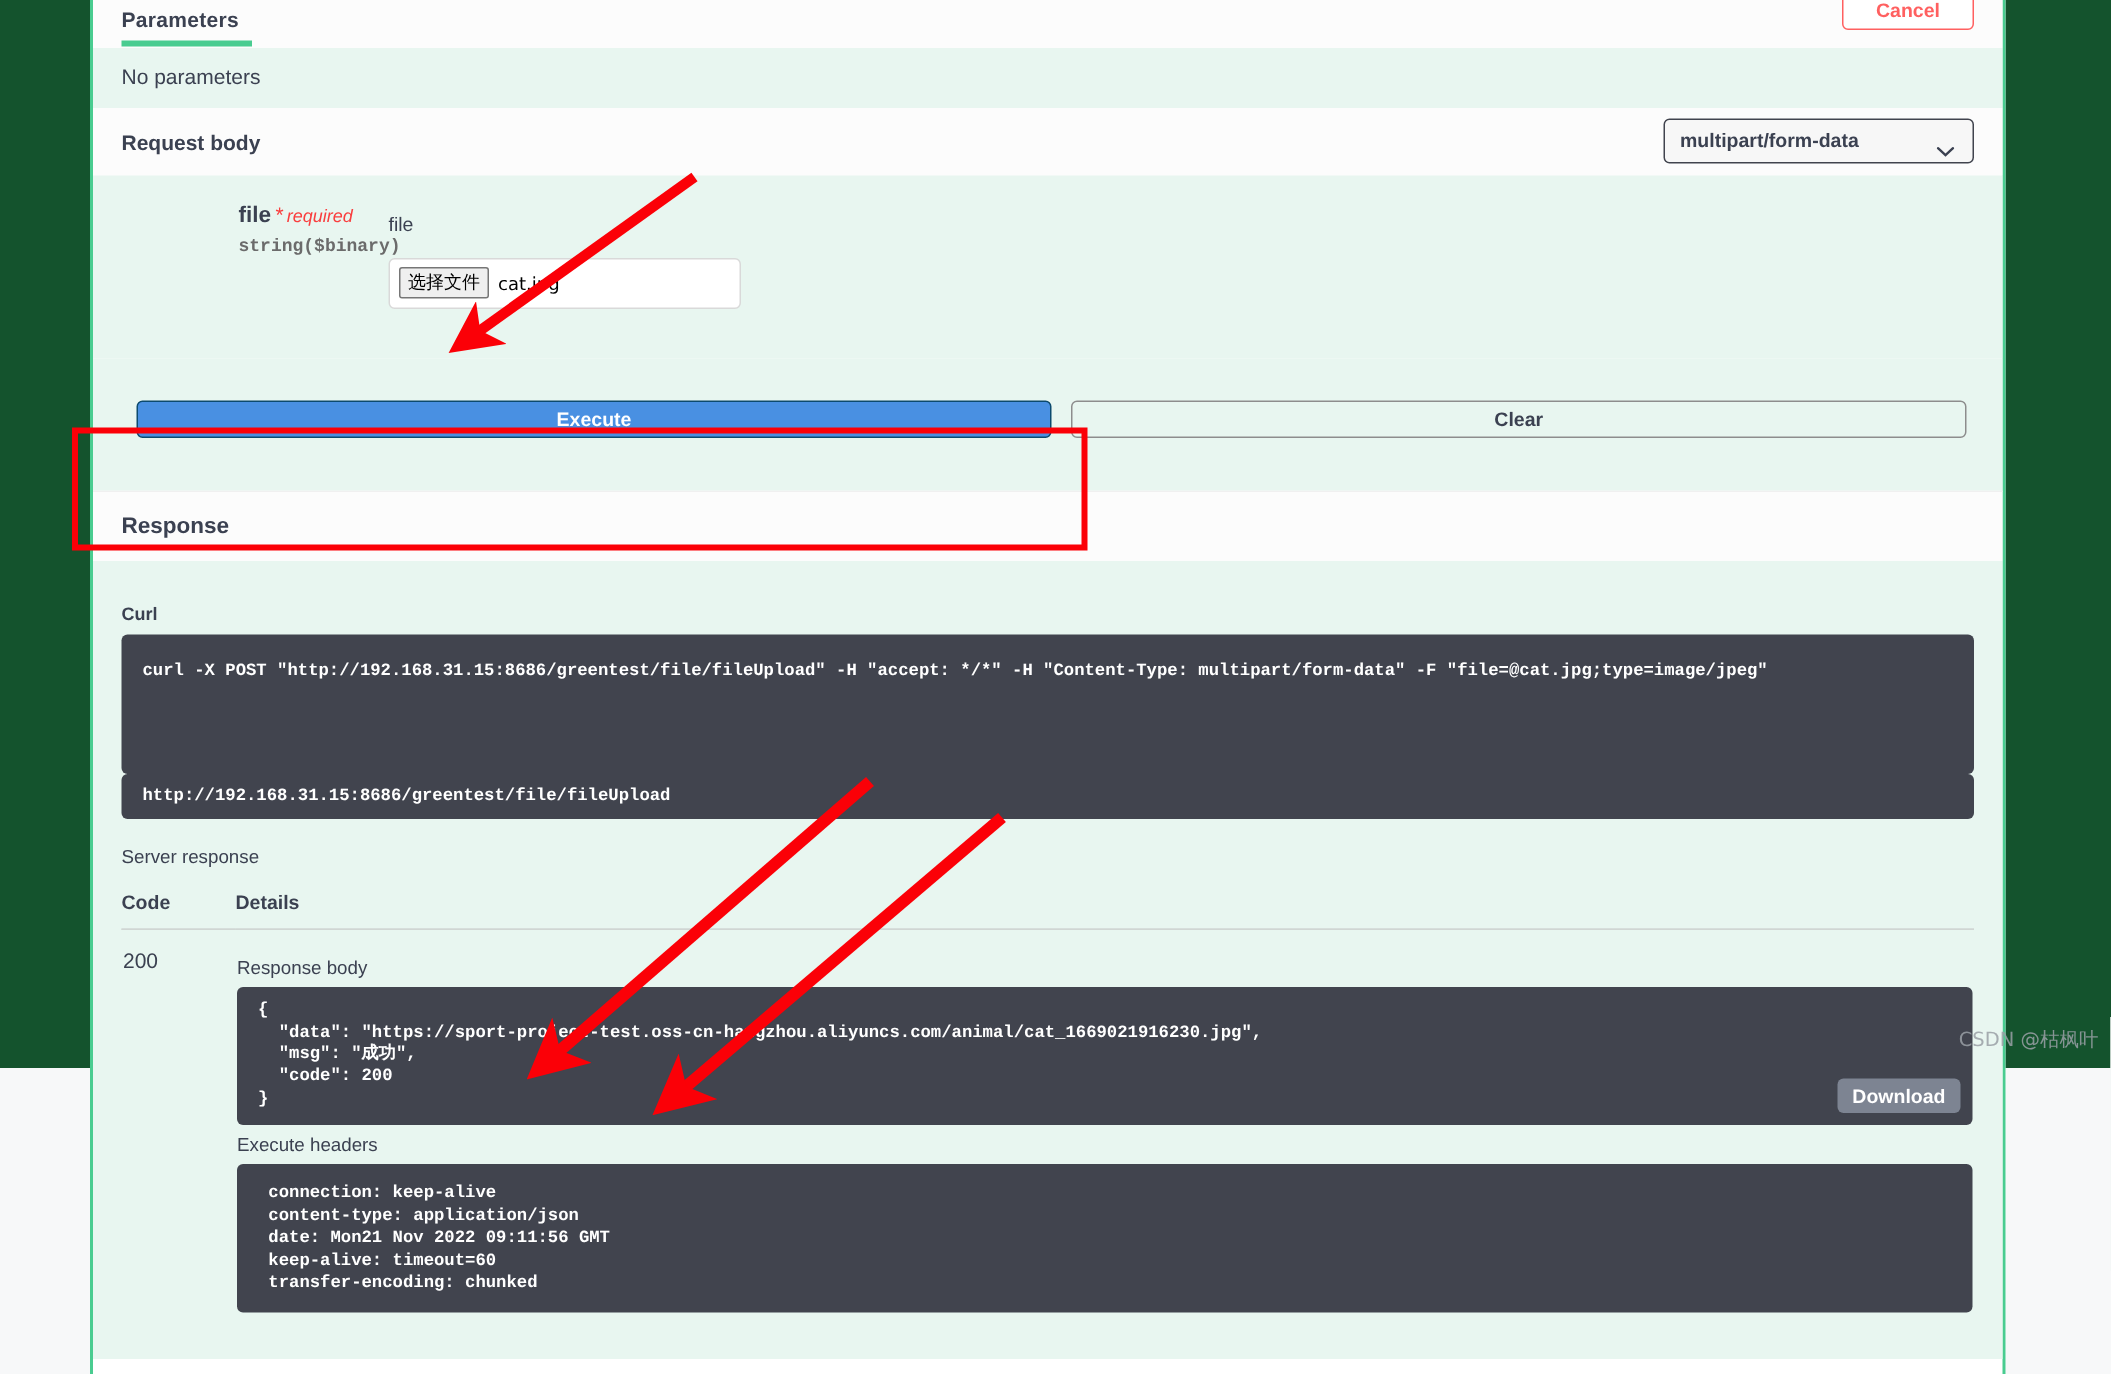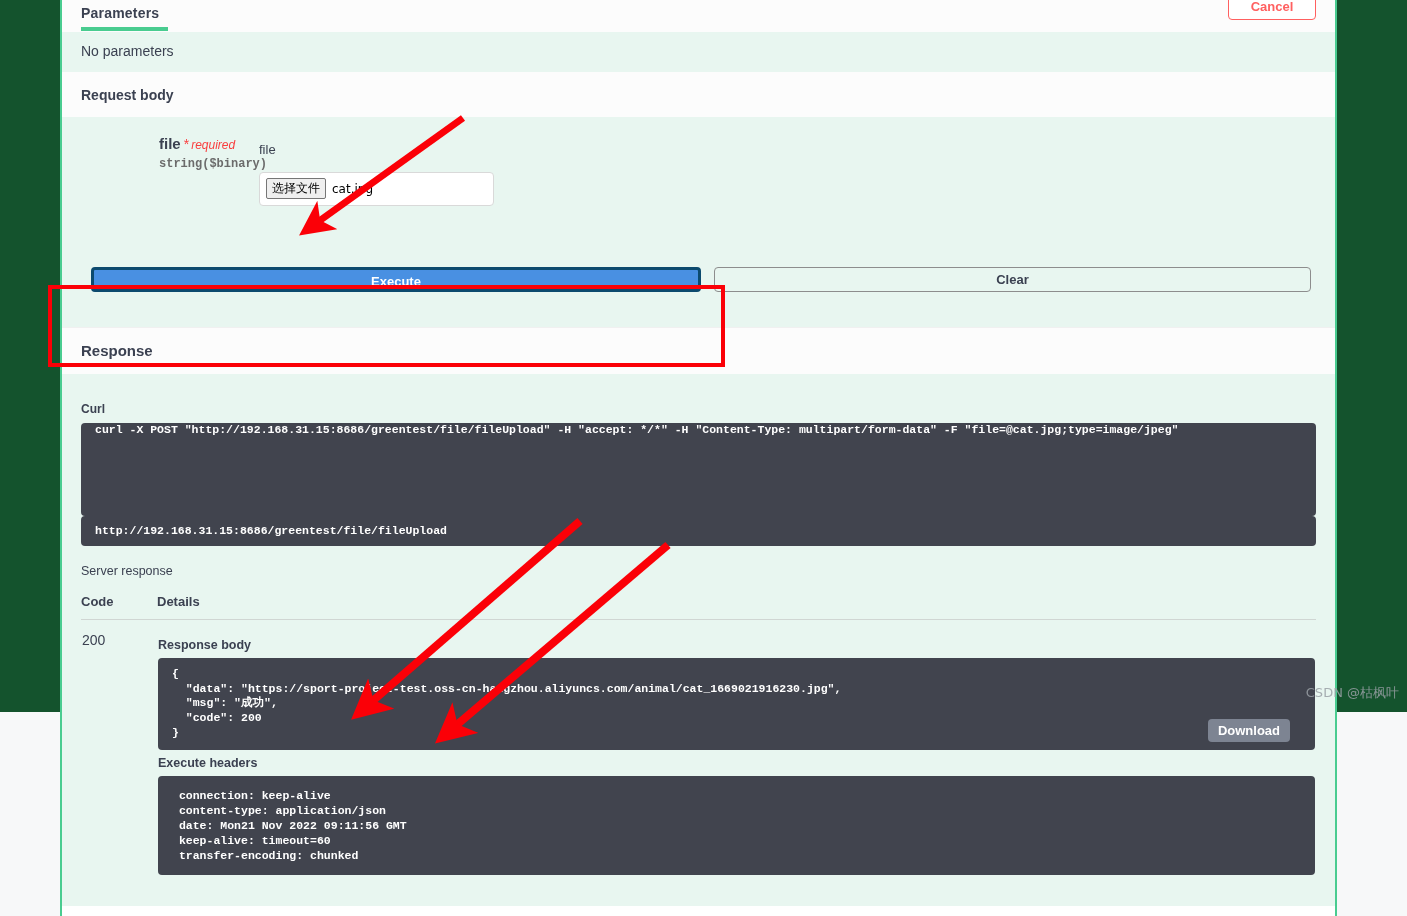--- a/index.html
+++ b/index.html
@@ -182,21 +182,21 @@
   
   .exec-row {
     position: relative;
     height: 88px;
   }
   .btn-execute {
     position: absolute;
     left: 29px; top: 28px;
     width: 610px; height: 25px;
     background: #4990e2;
-    border: 3px solid #0c4a6e;
+    border: 1px solid #0c4a6e;
     border-radius: 4px;
     color: #fff;
     font-size: 13px;
     font-weight: bold;
     font-family: "Liberation Sans", sans-serif;
     cursor: pointer;
     text-align: center;
     line-height: 23px;
     padding: 0;
   }
@@ -245,21 +245,21 @@
     border-radius: 4px;
     color: #ffffff;
     font-family: "Liberation Mono", monospace;
     font-size: 11.5px;
     font-weight: bold;
     padding: 12px 14px;
     white-space: pre;
     overflow: hidden;
     line-height: 1.22;
   }
-  .curl-block { height: 93px; padding-top: 0; }
+  .curl-block { height: 93px; padding-top: 18px; }
   .url-block { height: 30px; padding: 8px 14px; }
 
   .server-response-label {
     font-size: 12.5px;
     color: #3b4151;
     padding-top: 18px;
     padding-bottom: 0;
   }
 
   
@@ -276,42 +276,42 @@
   .resp-table td {
     vertical-align: top;
     padding-top: 12px;
     font-size: 13px;
     color: #3b4151;
   }
   .resp-table td.col-code { font-size: 14px; }
 
   .sub-label {
     font-size: 12.5px;
-    font-weight: bold;
+    font-weight: normal;
     color: #3b4151;
     padding-bottom: 6px;
     padding-top: 6px;
   }
   .resp-body-pre {
     position: relative;
     background: #41444e;
     border-radius: 4px;
     padding: 9px 14px;
     font-family: "Liberation Mono", monospace;
     font-size: 11.5px;
     font-weight: bold;
     line-height: 1.28;
     color: #ffffff;
     white-space: pre;
     min-height: 75px;
     overflow: hidden;
   }
   .download-btn {
     position: absolute;
-    right: 25px; bottom: 8px;
+    right: 8px; bottom: 8px;
     background: #7d8492;
     color: #fff;
     border: none;
     border-radius: 4px;
     font-size: 13px;
     font-weight: bold;
     font-family: "Liberation Sans", sans-serif;
     padding: 4px 10px;
     cursor: pointer;
   }
@@ -364,20 +364,28 @@
     <div class="tab-header">
       <span class="tab">Parameters</span>
       <div class="tab-underline"></div>
       <button class="cancel-btn">Cancel</button>
     </div>
 
     <div class="params-empty row-green">No parameters</div>
 
     <div class="reqbody-row row-white">
       <span>Request body</span>
+      <div class="mediatype-select">
+        <span>multipart/form-data</span>
+        <span class="chev">
+          <svg width="12" height="8" viewBox="0 0 12 8">
+            <path d="M1 1.8 L6 6.4 L11 1.8" stroke="#3b4151" stroke-width="1.6" fill="none" stroke-linecap="round"></path>
+          </svg>
+        </span>
+      </div>
     </div>
 
     <div class="param-block row-green">
       <div class="param-name-col">
         <span class="param-name">file</span><span class="param-required-star">*</span><span class="param-required-text">required</span>
         <span class="param-type">string($binary)</span>
       </div>
       <div class="param-desc">file</div>
       <div class="file-input-wrap">
         <span class="file-choose-btn">选择文件</span><span class="file-name">cat.jpg</span>

